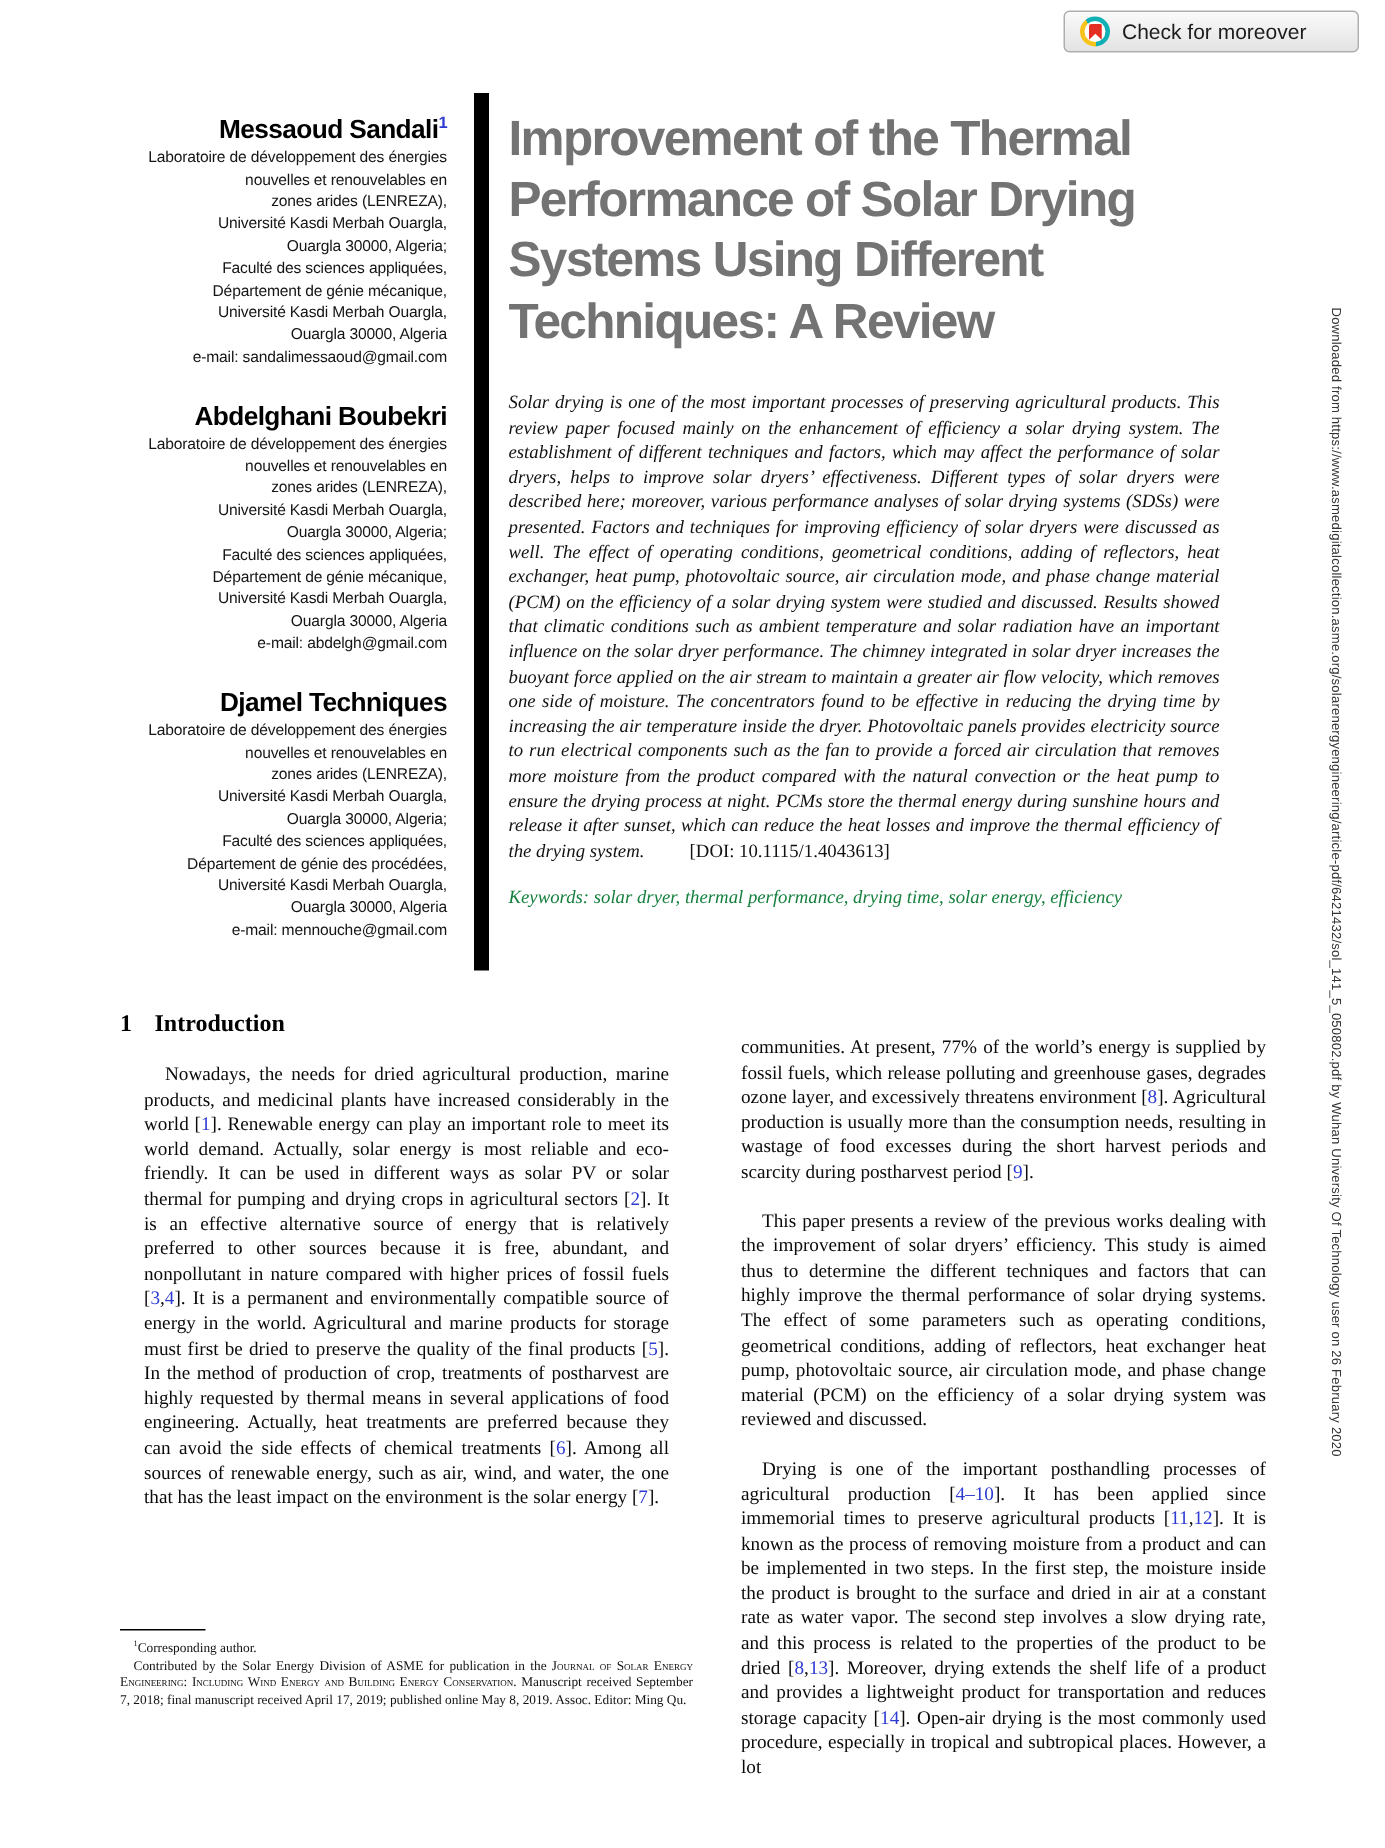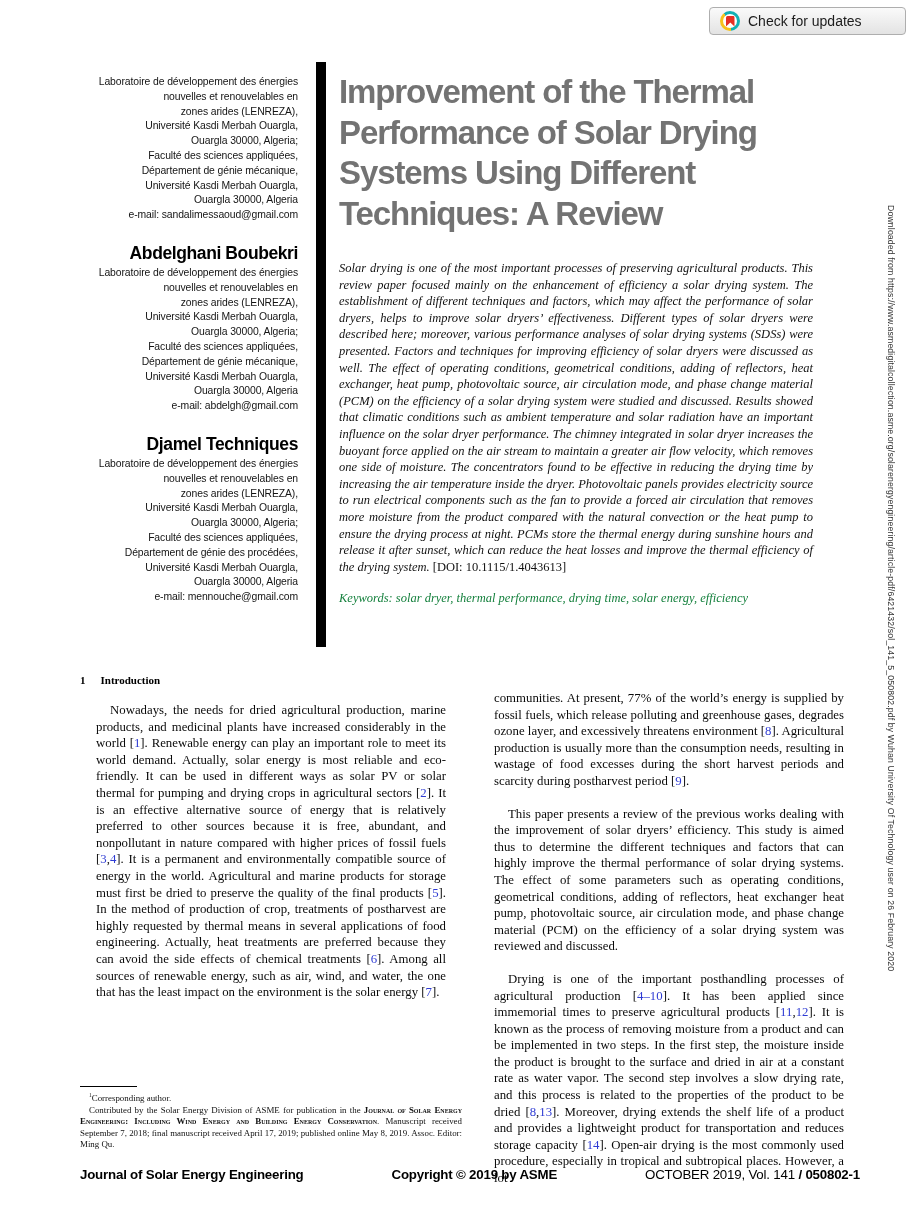--- a/index.html
+++ b/index.html
@@ -79,50 +79,50 @@
     white-space: pre;
     color: #737373;
   }
   .abstract {
     margin: 26px 0 0 0;
     font-style: italic;
     font-size: 12.5px; line-height: 16.6px;
     text-align: justify;
     color: #111;
   }
-  .abstract .upright { font-style: normal; }
+  .abstract .upright { font-style: normal; margin-left: 27px; }
   .keywords {
     margin: 15px 0 0 0;
     font-style: italic;
     font-size: 12.5px; line-height: 16px;
     color: #15803d;
   }
 
   
   .body-cols {
     position: absolute; left: 80px; top: 674px; width: 780px;
     display: flex; gap: 16px;
   }
   .col { width: 382px; }
   .sec-heading {
     margin: 0 0 9px 0;
-    font-size: 11px; font-weight: bold;
+    font-size: 16px; font-weight: bold;
     font-family: "Liberation Serif", serif;
   }
   .sec-heading .num { margin-right: 15px; }
   .sec-heading.second { margin-top: 27px; margin-bottom: 10px; }
   .para {
     margin: 16px;
     font-size: 12.8px; line-height: 16.6px;
     text-align: justify; color: #0a0a0a;
   }
   .para.indent { text-indent: 14px; }
   .cite { color: #2e3bd3; }
   .b { font-weight: bold; }
-  .smallcaps { font-variant: small-caps; font-weight: bold; }
+  .smallcaps { font-variant: small-caps; }
   .sup { vertical-align: super; font-size: 0.62em; line-height: 0; }
 
   
   .footnote { position: absolute; left: 80px; top: 1086px; width: 382px; }
   .fn-rule { width: 57px; border-top: 1px solid #000; margin-bottom: 6px; }
   .fn-para {
     margin: 0; text-indent: 9px;
     font-size: 8.9px; line-height: 11.5px;
     text-align: justify; color: #111;
   }
@@ -147,25 +147,26 @@
     white-space: nowrap;
   }
 </style>
 </head>
 <body>
 
 <div class="page">
 
   <div class="check-updates">
     <span class="crossmark-icon"></span>
-    <span>Check for updates</span>
+    <span>Check for moreover</span>
   </div>
 
   <div class="authors">
     <div class="author-block">
+      <div class="author-name"><span>Messaoud Sandali</span><sup>1</sup></div>
       <div class="author-aff">Laboratoire de développement des énergies
 nouvelles et renouvelables en
 zones arides (LENREZA),
 Université Kasdi Merbah Ouargla,
 Ouargla 30000, Algeria;
 Faculté des sciences appliquées,
 Département de génie mécanique,
 Université Kasdi Merbah Ouargla,
 Ouargla 30000, Algeria
 e-mail: sandalimessaoud@gmail.com</div>
@@ -220,21 +221,16 @@
       <p class="para indent">Drying is one of the important posthandling processes of agricultural production [<span class="cite">4–10</span>]. It has been applied since immemorial times to preserve agricultural products [<span class="cite">11</span>,<span class="cite">12</span>]. It is known as the process of removing moisture from a product and can be implemented in two steps. In the first step, the moisture inside the product is brought to the surface and dried in air at a constant rate as water vapor. The second step involves a slow drying rate, and this process is related to the properties of the product to be dried [<span class="cite">8</span>,<span class="cite">13</span>]. Moreover, drying extends the shelf life of a product and provides a lightweight product for transportation and reduces storage capacity [<span class="cite">14</span>]. Open-air drying is the most commonly used procedure, especially in tropical and subtropical places. However, a lot</p>
     </div>
   </div>
 
   <div class="footnote">
     <div class="fn-rule"></div>
     <p class="fn-para"><span class="sup">1</span>Corresponding author.</p>
     <p class="fn-para">Contributed by the Solar Energy Division of ASME for publication in the <span class="smallcaps">Journal of Solar Energy Engineering: Including Wind Energy and Building Energy Conservation</span>. Manuscript received September 7, 2018; final manuscript received April 17, 2019; published online May 8, 2019. Assoc. Editor: Ming Qu.</p>
   </div>
 
-  <div class="footer">
-    <span class="f-left">Journal of Solar Energy Engineering</span>
-    <span class="f-center">Copyright © 2019 by ASME</span>
-    <span class="f-right">OCTOBER 2019, Vol. 141 <span class="b">/ 050802-1</span></span>
-  </div>
 
   <div class="watermark">Downloaded from https://www.asmedigitalcollection.asme.org/solarenergyengineering/article-pdf/6421432/sol_141_5_050802.pdf by Wuhan University Of Technology user on 26 February 2020</div>
 
 </div>
 
 </body></html>

